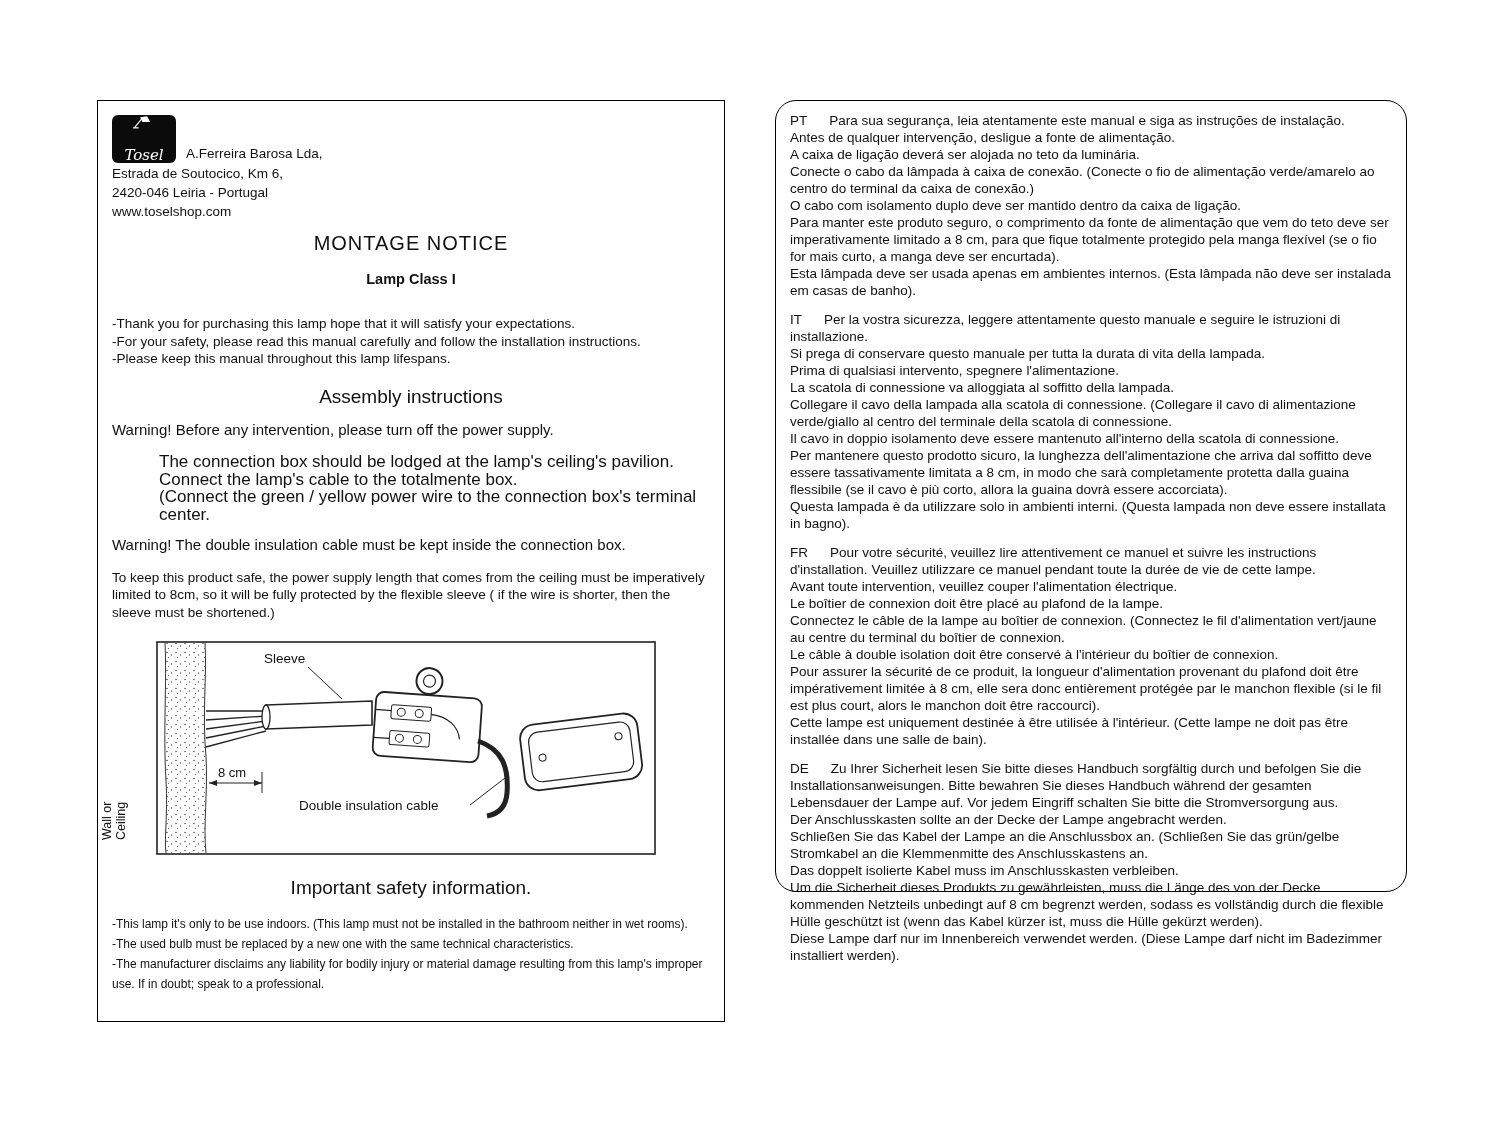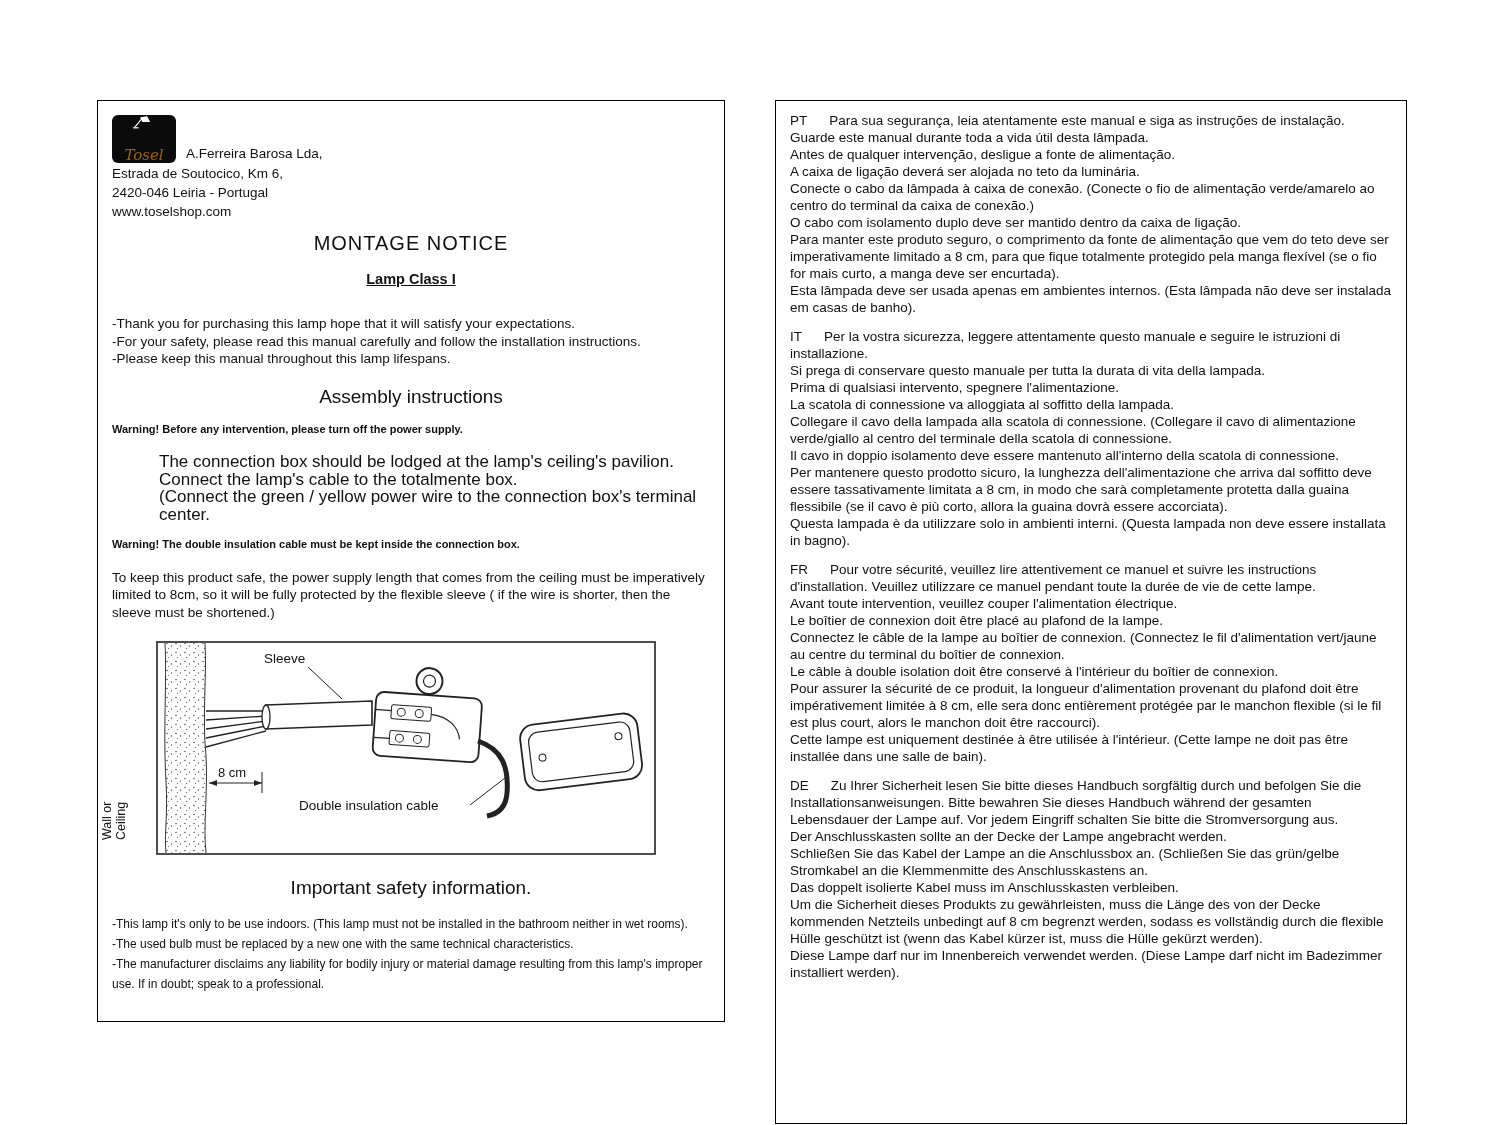--- a/index.html
+++ b/index.html
@@ -3,43 +3,43 @@
 <meta charset="utf-8">
 <style>
   * { margin:0; padding:0; box-sizing:border-box; }
   html,body { background:#ffffff; }
   body {
     width:1500px; height:1125px; position:relative;
     font-family:"Liberation Sans", sans-serif; color:#111;
   }
   .panel { position:absolute; background:#fff; border:1.5px solid #000; }
   .panel-left  { left:97px;  top:100px; width:628px; height:922px; padding:12px 14px; }
-  .panel-right { left:775px; top:100px; width:632px; height:1024px; padding:11px 14px; }
+  .panel-right { left:775px; top:100px; width:632px; height:792px; padding:11px 14px;border-radius:21px; }
 
   
   .logo-row { display:flex; align-items:flex-end; gap:10px; margin-top:2px; }
   .logo-box {
     width:64px; height:48px; background:#0b0b0b; border-radius:6px;
     display:flex; flex-direction:column; align-items:center; justify-content:center;
   }
   .logo-text {
-    color:#a16207; font-family:"DejaVu Serif", serif; font-style:italic;
+    color:#ffffff; font-family:"DejaVu Serif", serif; font-style:italic;
     font-size:15px; line-height:15px; margin-top:19px;
   }
   .company { font-size:13.5px; margin-bottom:2px; }
   .addr { font-size:13.5px; line-height:17px; margin-top:2px; }
 
   .doc-title { text-align:center; font-size:20px; font-weight:400; letter-spacing:1px; margin-top:12px; }
-  .doc-subtitle { text-align:center; font-size:14.5px; font-weight:700; margin-top:16px;text-decoration:underline; }
+  .doc-subtitle { text-align:center; font-size:14.5px; font-weight:700; margin-top:16px; }
 
   .text-block { margin-top:28px; font-size:13.5px; line-height:17.5px; }
   .text-block .line { font-size:13.5px; line-height:17.5px; }
 
   .section-heading { text-align:center; font-size:19px; font-weight:400; margin-top:18px; }
-  .warning { font-size:11px; font-weight:700; line-height:17.5px; margin-top:13px; }
+  .warning { font-size:15px; font-weight:400; line-height:17.5px; margin-top:13px; }
   .para { margin-top:15px; font-size:13.5px; line-height:17.5px; }
   .para .line { font-size:17px; line-height:17.5px;margin-left:47px; }
 
   .diagram { position:relative; width:500px; margin:20px 0 0 44px; }
   .diagram svg { display:block; }
   .wall-label {
     position:absolute; left:-77px; bottom:36px; width:70px;
     transform:rotate(-90deg); font-size:12.5px; line-height:14px; color:#111;
   }
   .wall-label span { display:block; }
@@ -173,21 +173,20 @@
       <div class="line">-The used bulb must be replaced by a new one with the same technical characteristics.</div>
       <div class="line">-The manufacturer disclaims any liability for bodily injury or material damage resulting from this lamp's improper use. If in doubt; speak to a professional.</div>
     </div>
 </div>
 
 <div class="panel panel-right">
 
   <div class="lang-section">
     <div class="line"><span class="lang-code">PT</span><span>Para sua segurança, leia atentamente este manual e siga as instruções de instalação.</span></div>
     <div>
-        <div class="line">Guarde este manual durante toda a vida útil desta lâmpada.</div>
         <div class="line">Antes de qualquer intervenção, desligue a fonte de alimentação.</div>
         <div class="line">A caixa de ligação deverá ser alojada no teto da luminária.</div>
         <div class="line">Conecte o cabo da lâmpada à caixa de conexão. (Conecte o fio de alimentação verde/amarelo ao centro do terminal da caixa de conexão.)</div>
         <div class="line">O cabo com isolamento duplo deve ser mantido dentro da caixa de ligação.</div>
         <div class="line">Para manter este produto seguro, o comprimento da fonte de alimentação que vem do teto deve ser imperativamente limitado a 8 cm, para que fique totalmente protegido pela manga flexível (se o fio for mais curto, a manga deve ser encurtada).</div>
         <div class="line">Esta lâmpada deve ser usada apenas em ambientes internos. (Esta lâmpada não deve ser instalada em casas de banho).</div>
       </div>
   </div>
 
   <div class="lang-section">

